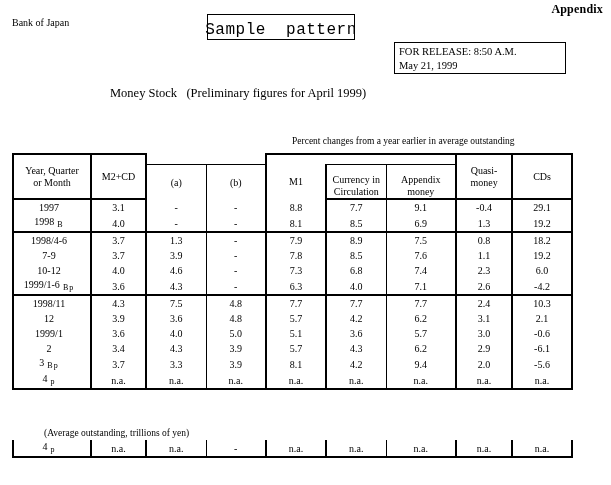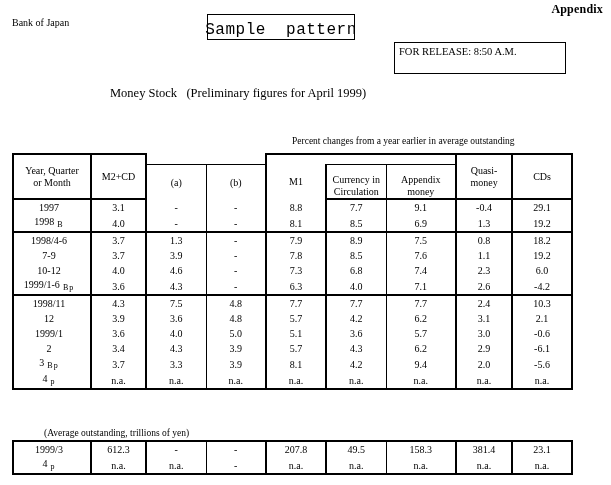--- a/index.html
+++ b/index.html
@@ -146,20 +146,21 @@
 <div class="abs" id="dept-block">
   <div>Bank of Japan</div>
 </div>
 
 <div class="abs" id="sample-box">
   <span class="txt">Sample  pattern</span>
 </div>
 
 <div class="abs" id="release-box">
   <div>FOR RELEASE: 8:50 A.M.</div>
+  <div>May 21, 1999</div>
 </div>
 
 <div class="abs" id="doc-title">Money Stock   (Preliminary figures for April 1999)</div>
 
 <div class="abs" id="units-note">Percent changes from a year earlier in average outstanding</div>
 
 <table class="abs" id="main-table">
   <colgroup>
     <col style="width:78px">
     <col style="width:55px">
@@ -358,31 +359,20 @@
     <col style="width:60px">
     <col style="width:60px">
     <col style="width:60px">
     <col style="width:60px">
     <col style="width:70px">
     <col style="width:56px">
     <col style="width:60px">
   </colgroup>
   <tbody id="bottom-body">
       <tr>
-        <td class="rowlabel vlt ht"><span>1999/3</span></td>
-        <td class="vlt vrt ht">612.3</td>
-        <td class="vl ht">-</td>
-        <td class="vl vr ht">-</td>
-        <td class="vlt ht">207.8</td>
-        <td class="vlt ht">49.5</td>
-        <td class="vl vrt ht">158.3</td>
-        <td class="vrt ht">381.4</td>
-        <td class="vrt ht">23.1</td>
-      </tr>
-      <tr>
         <td class="rowlabel vlt hb"><span>4</span><span class="flag">p</span></td>
         <td class="vlt vrt hb">n.a.</td>
         <td class="vl hb">n.a.</td>
         <td class="vl vr hb">-</td>
         <td class="vlt hb">n.a.</td>
         <td class="vlt hb">n.a.</td>
         <td class="vl vrt hb">n.a.</td>
         <td class="vrt hb">n.a.</td>
         <td class="vrt hb">n.a.</td>
       </tr>

